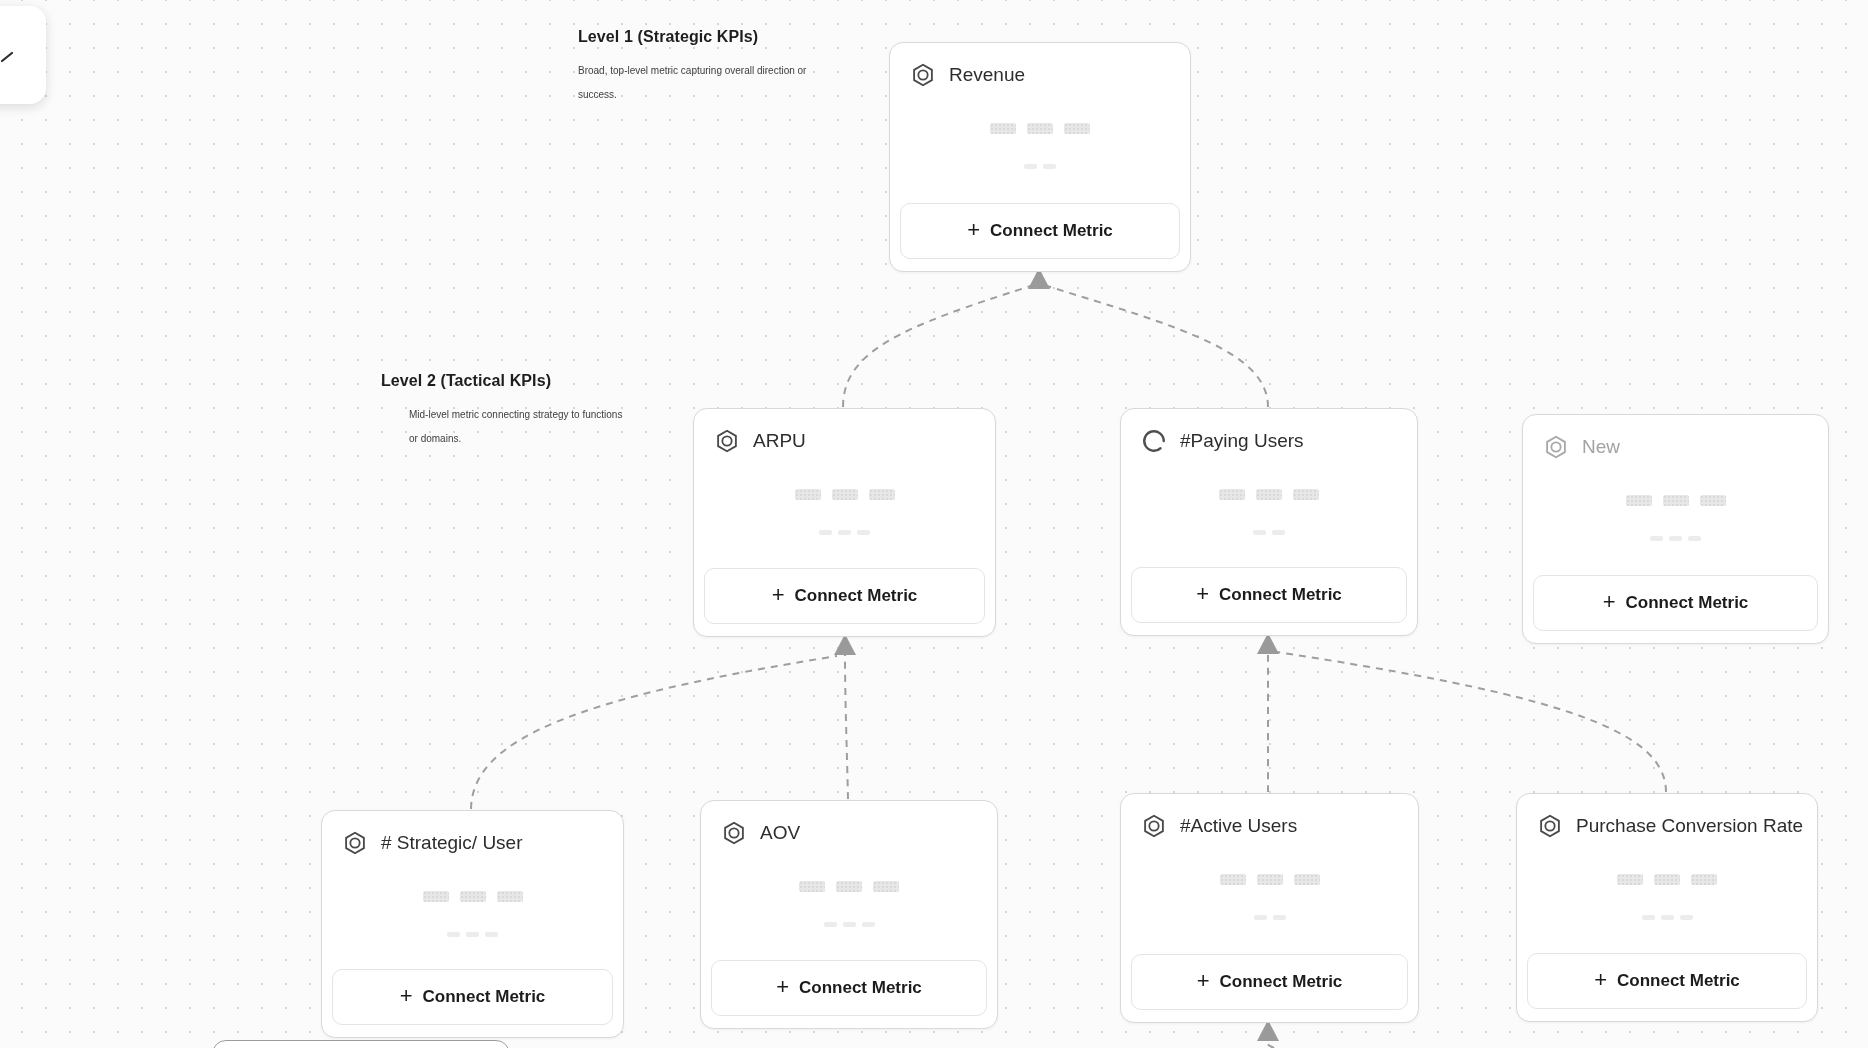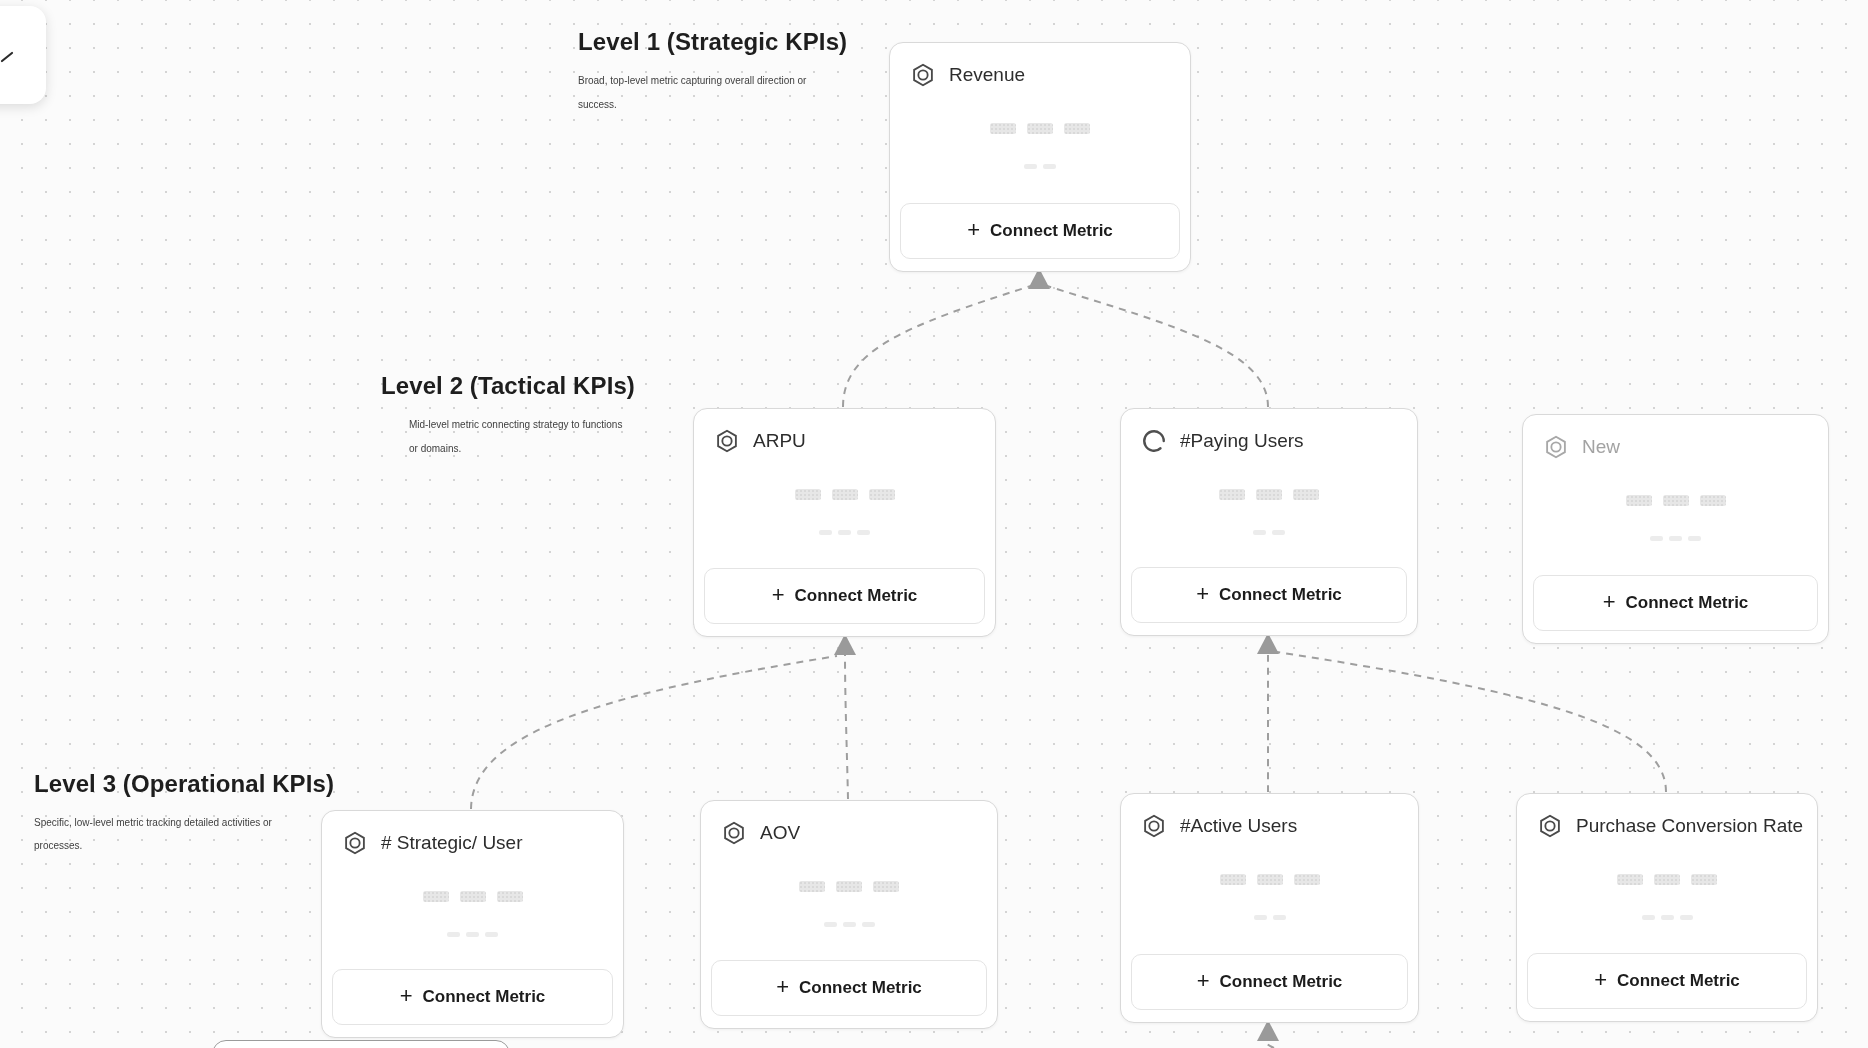--- a/index.html
+++ b/index.html
@@ -13,21 +13,21 @@
     background-color:#fbfbfb;
     background-image:radial-gradient(circle,#d4d4d4 1.3px,transparent 1.4px);
     background-size:24px 24px;
     background-position:10px 12px;
   }
   .connectors{position:absolute;left:0;top:0;pointer-events:none;}
 
   
   .level{position:absolute;}
   .level h2{
-    margin:0 0 13px 0;font-size:24px;font-weight:700;color:#1e1e1e;letter-spacing:.1px;
+    margin:0 0 13px 0;font-size:16px;font-weight:700;color:#1e1e1e;letter-spacing:.1px;
   }
   .level p{
     margin:0;font-size:10px;line-height:24px;color:#404040;
   }
   .level1{left:578px;top:28px;}
   .level1 p{width:250px;}
   .level2{left:381px;top:372px;}
   .level2 p{width:215px;margin-left:28px;}
   .level3{left:34px;top:770px;}
   .level3 p{width:258px;line-height:23px;}
@@ -100,24 +100,20 @@
   </svg>
 
   <div class="level level1">
     <h2>Level 1 (Strategic KPIs)</h2>
     <p>Broad, top-level metric capturing overall direction or success.</p>
   </div>
   <div class="level level2">
     <h2>Level 2 (Tactical KPIs)</h2>
     <p>Mid-level metric connecting strategy to functions or domains.</p>
   </div>
-  <div class="level level3">
-    <h2>Level 3 (Operational KPIs)</h2>
-    <p>Specific, low-level metric tracking detailed activities or processes.</p>
-  </div>
 
   <div class="card" style="left:889px;top:42px;width:300px;height:228px">
     <div class="card-header">
       <span class="icon">
         <svg width="26" height="26" viewBox="0 0 24 24" fill="none" stroke="#4a4a4a" stroke-width="1.7">
           <path d="M12 2.5 20.2 7.25 20.2 16.75 12 21.5 3.8 16.75 3.8 7.25 Z"></path>
             <circle cx="12" cy="12" r="4.3"></circle>
         </svg>
       </span>
       <span class="card-title">Revenue</span>

